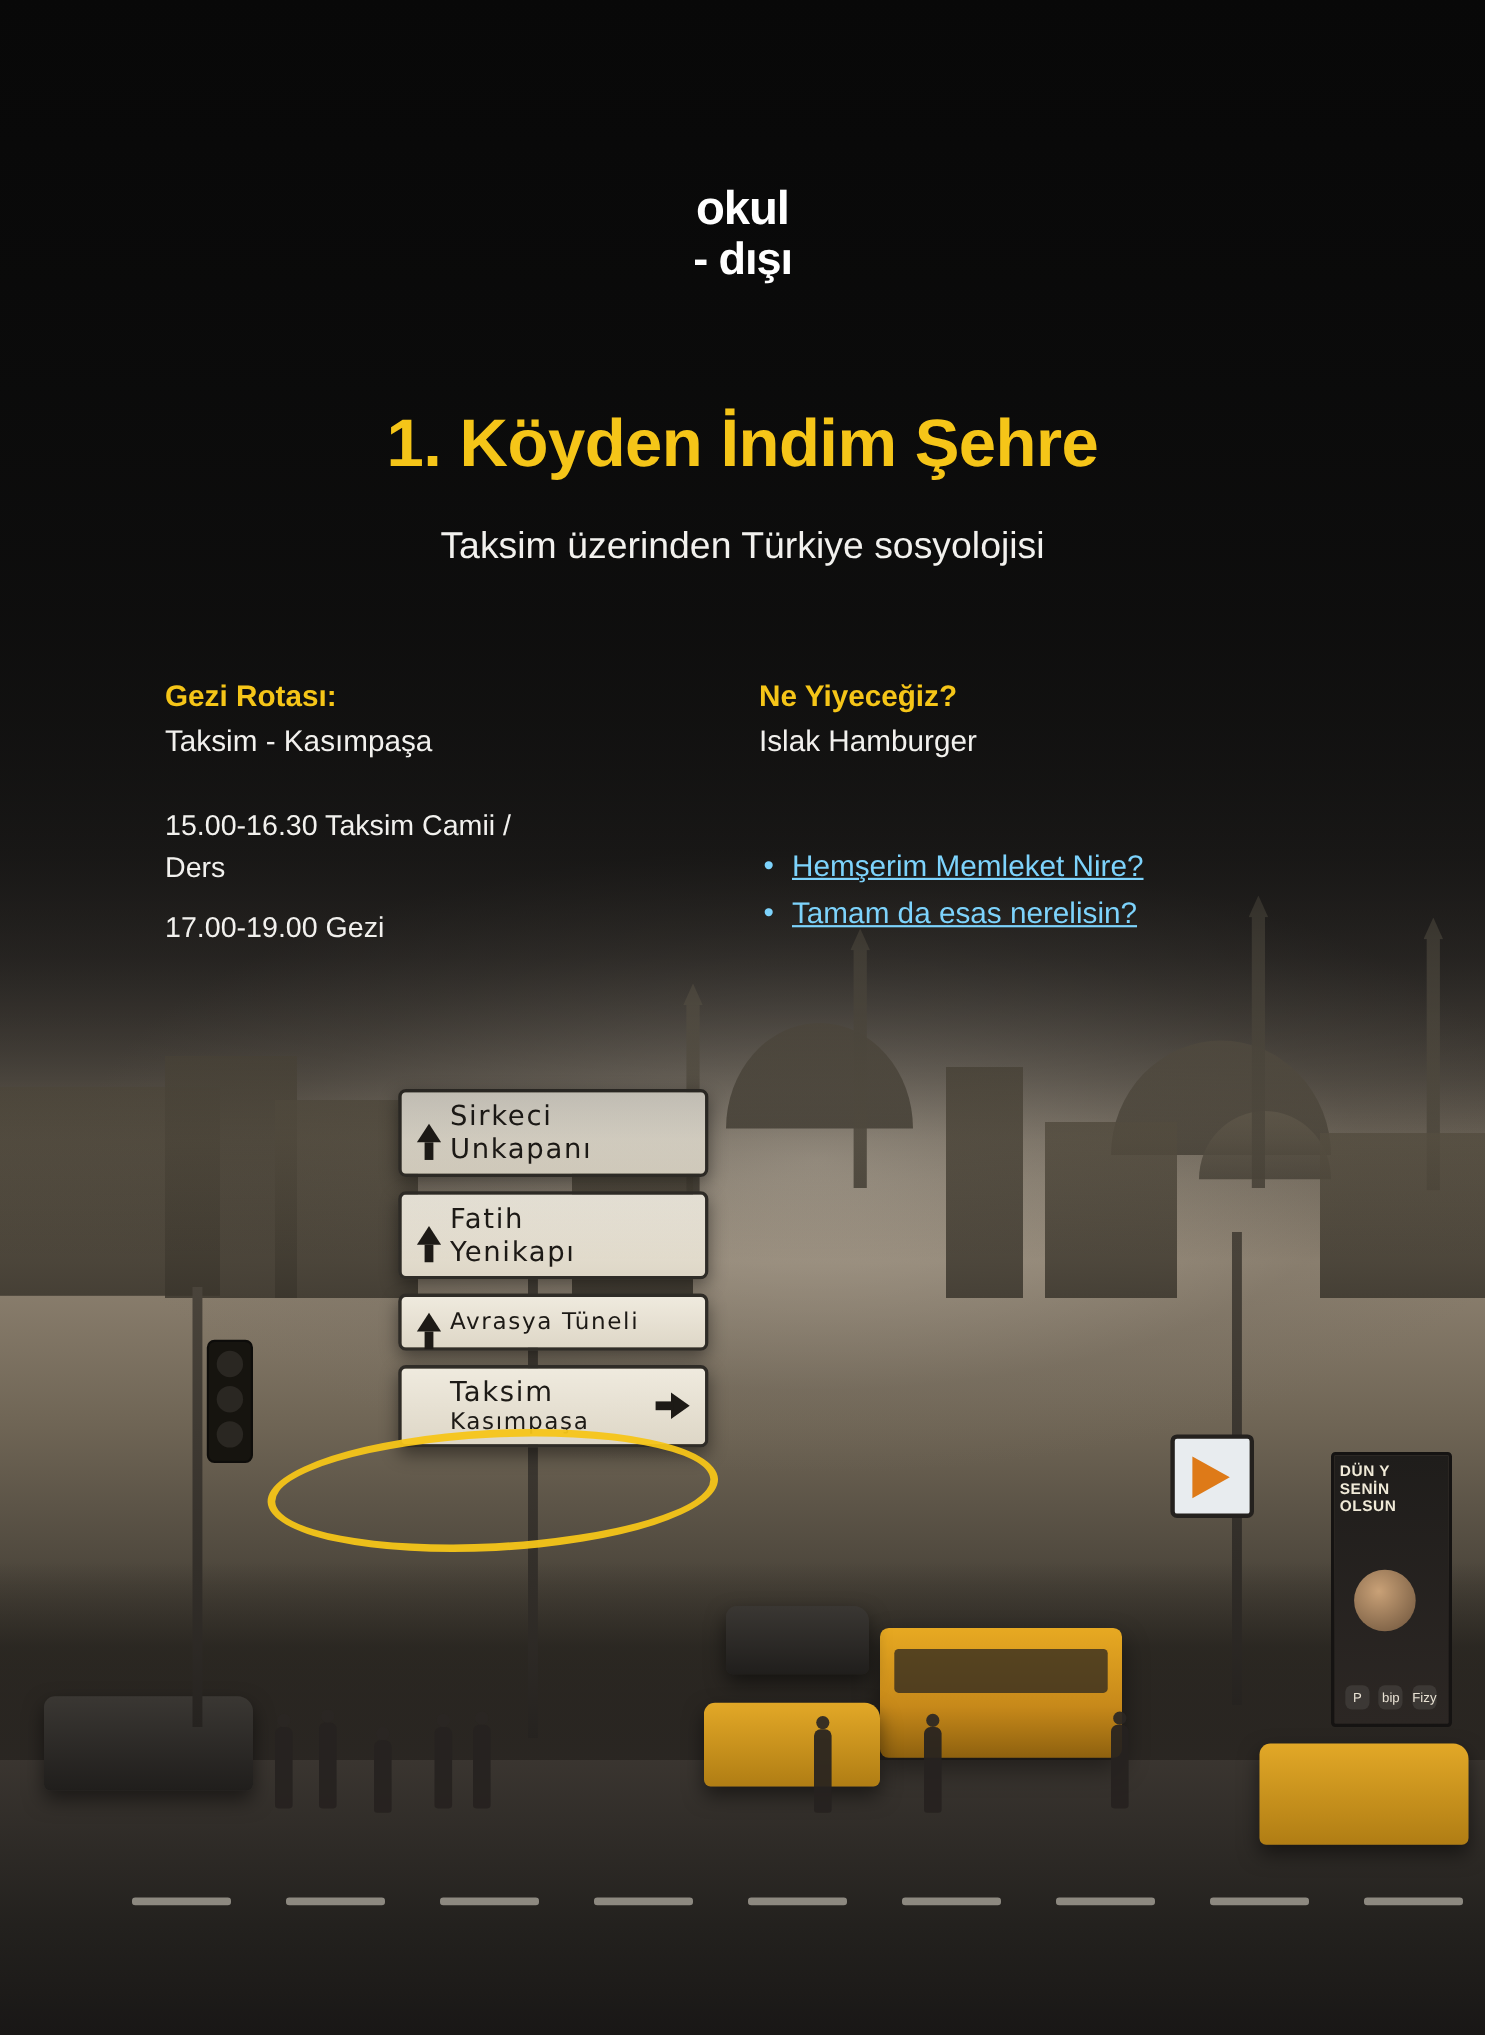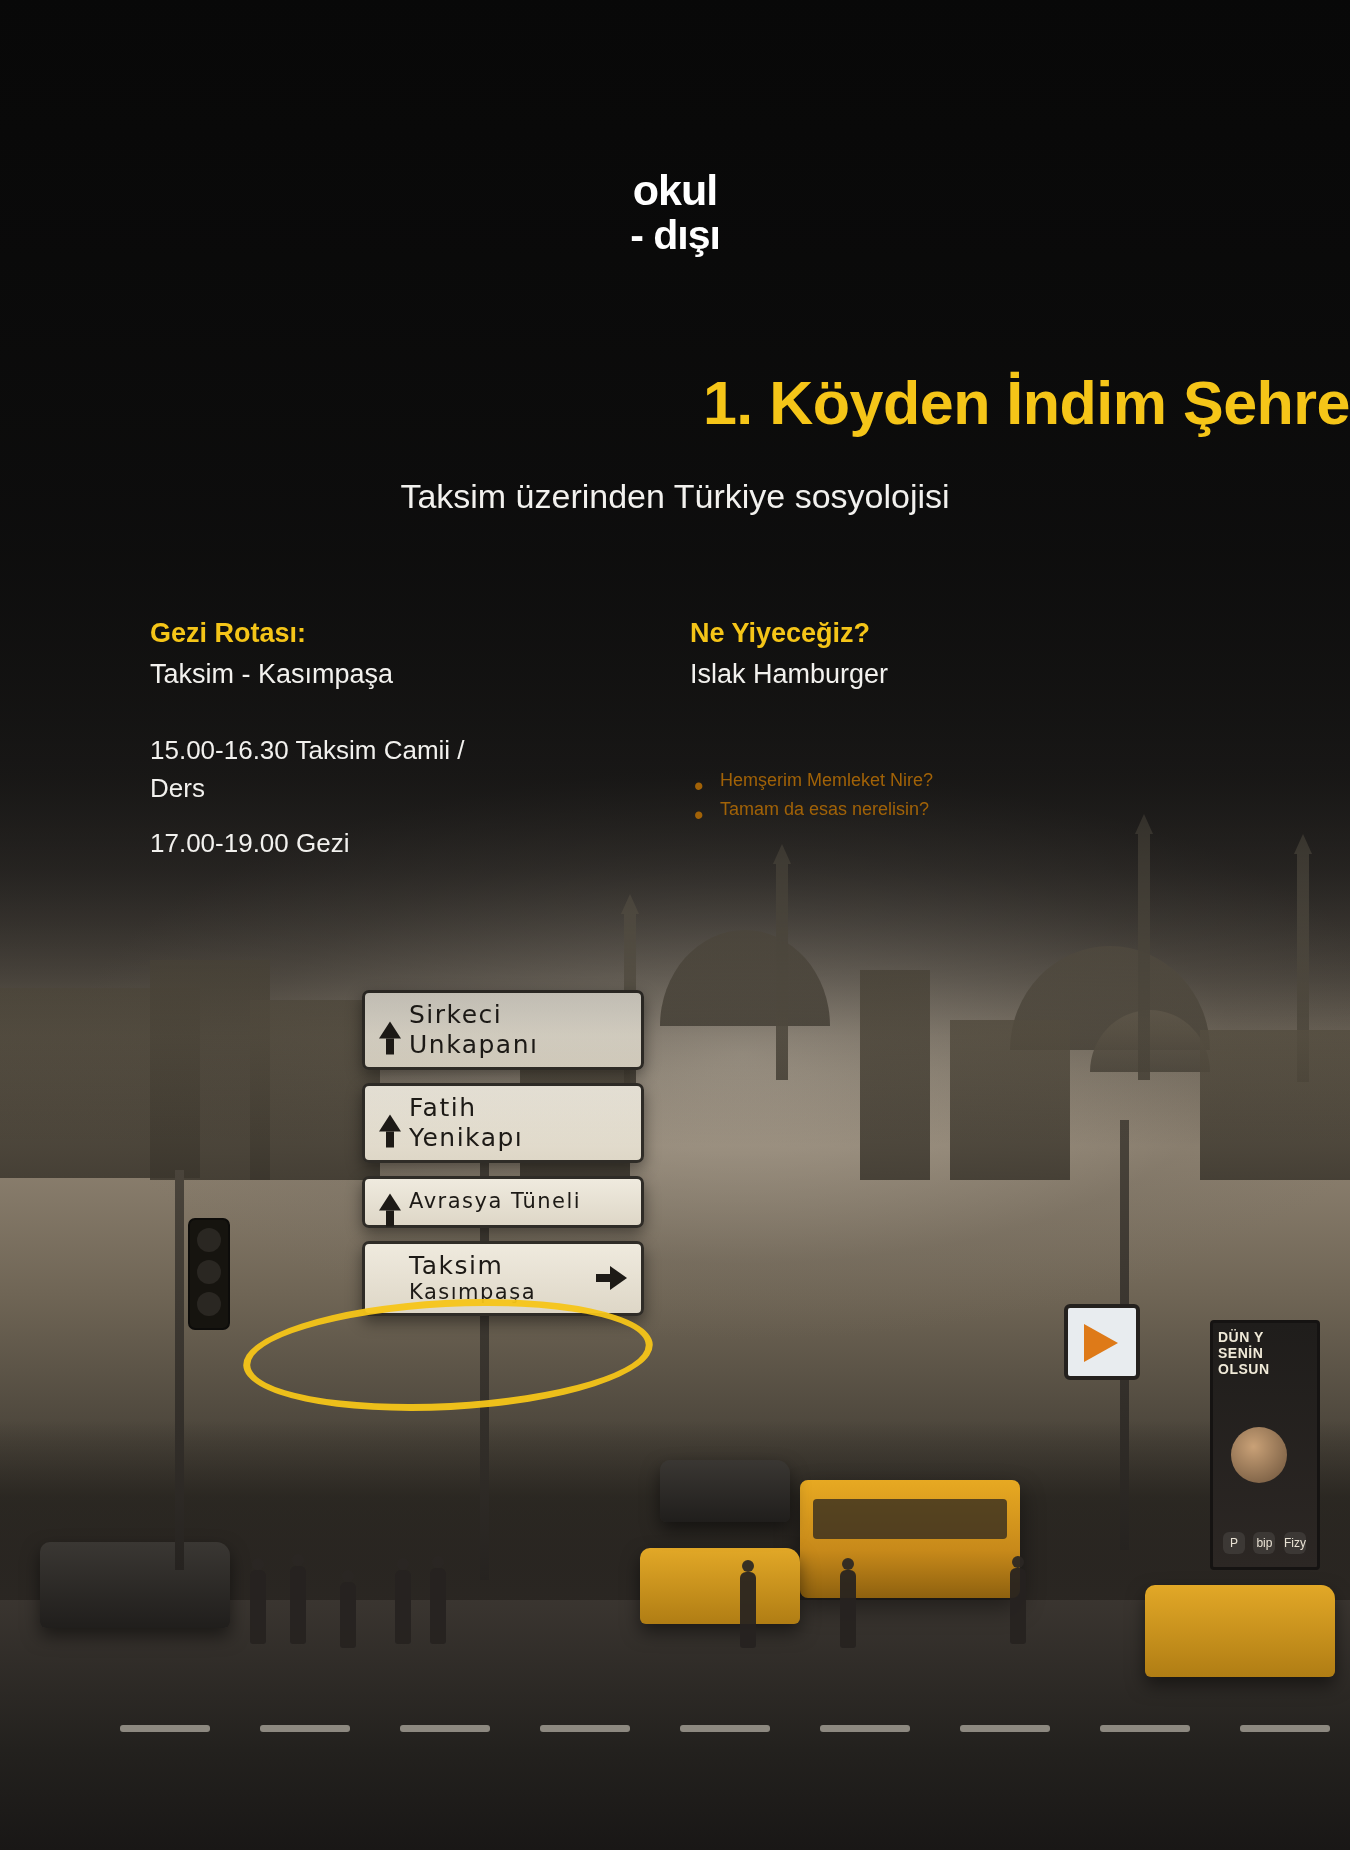--- a/index.html
+++ b/index.html
@@ -320,21 +320,21 @@
     font-weight: bold;
     line-height: 1.06;
   }
   .logo .l1 { font-size: 43px; letter-spacing: -1px; }
   .logo .l2 { font-size: 41px; letter-spacing: -1px; }
 
   .title {
     position: absolute;
     top: 368px;
     left: 0; right: 0;
-    text-align: right;
+    text-align: center;
     color: #f5c518;
     font-size: 61px;
     font-weight: bold;
     letter-spacing: -0.5px;
   }
   .subtitle {
     position: absolute;
     top: 477px;
     left: 0; right: 0;
     text-align: center;
@@ -380,25 +380,26 @@
     margin-bottom: 18px;
     max-width: 330px;
   }
   .sched-row b { font-weight: normal; }
 
   .bullets {
     margin-top: 76px;
     list-style: none;
   }
   .bullets li {
-    color: #a16207;
-    font-size: 18px;
+    color: #7dd3fc;
+    font-size: 27px;
     line-height: 1.6;
     position: relative;
     padding-left: 30px;
+    text-decoration: underline;
   }
   .bullets li:before {
     content: "\2022";
     position: absolute;
     left: 4px;
     top: -1px;
     font-size: 27px;
   }
 </style>
 </head>

